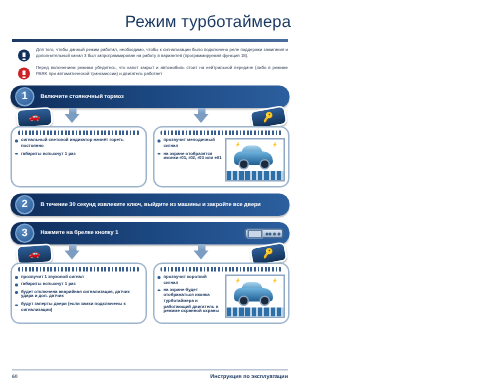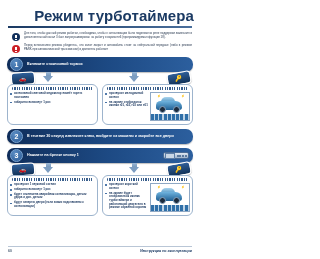--- a/index.html
+++ b/index.html
@@ -8,21 +8,21 @@
     background:#ffffff;
     font-family:"Liberation Sans", sans-serif;
     overflow:hidden;
     position:relative;
   }
   .page{position:relative;width:200px;height:259px;box-sizing:border-box;}
 
   
   .title-row{padding:10px 6px 0 0;text-align:right;}
   .title{
-    font-size:15px;font-weight:bold;color:#1b3a63;
+    font-size:11px;font-weight:normal;color:#1b3a63;
     letter-spacing:.1px;line-height:11px;padding-left:13px;
   }
   .title-rule{
     margin:5px 8px 0 8px;height:2px;
     background:linear-gradient(to right,#1b3a63,#4a6f9c);
   }
 
   
   .notes{margin:4px 8px 0 8px;}
   .note{display:flex;align-items:flex-start;margin-bottom:3px;}

